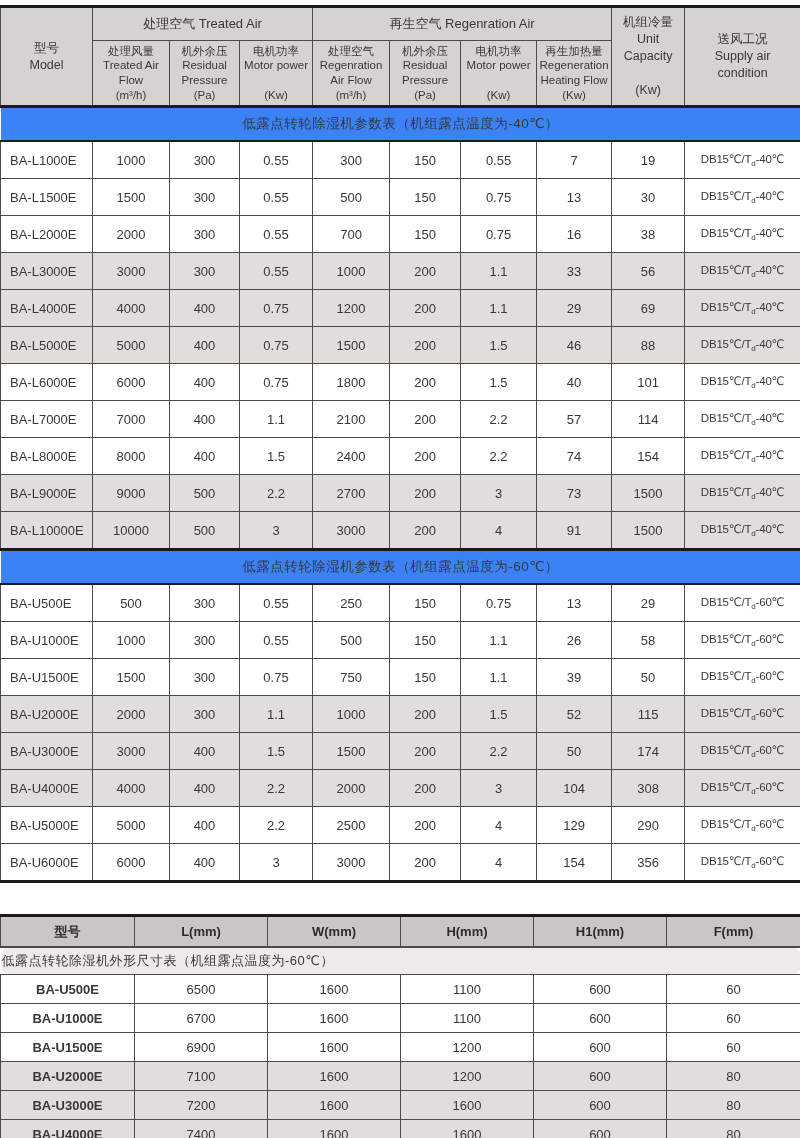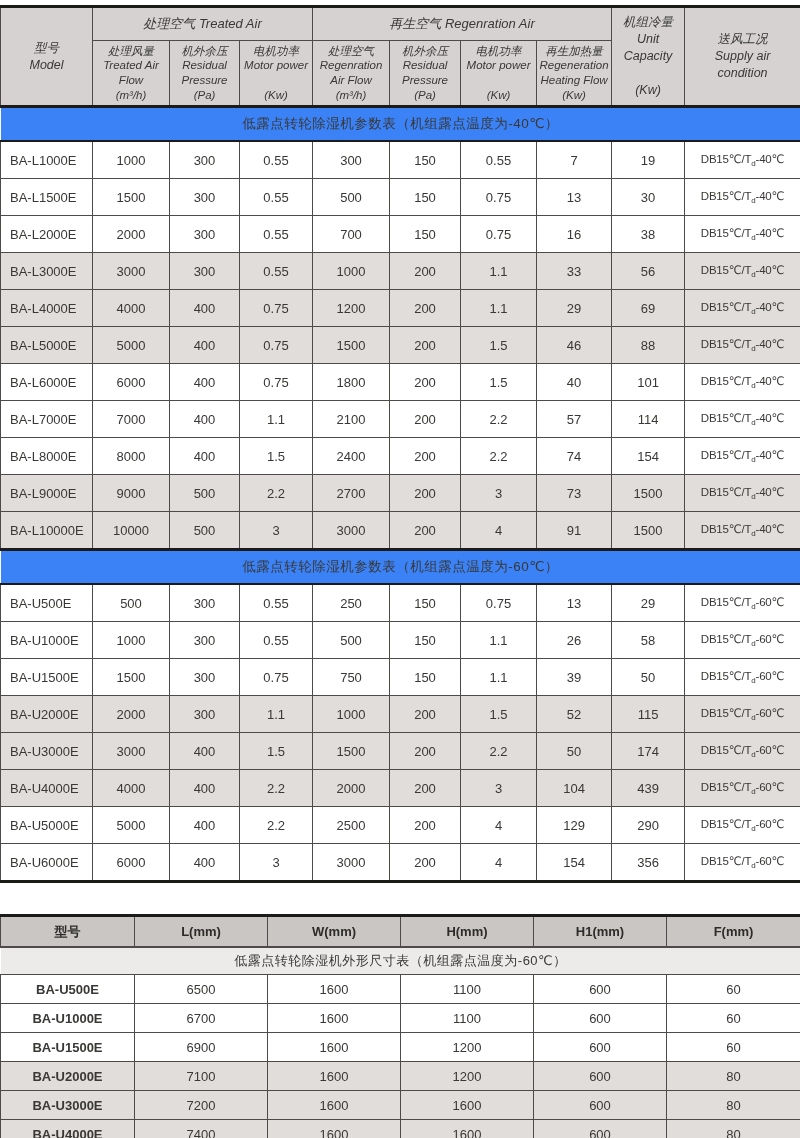--- a/index.html
+++ b/index.html
@@ -26,21 +26,20 @@
     border-bottom:3px solid var(--thick);
   }
   .spec th,.spec td{border:1px solid var(--thin);overflow:hidden;}
   .spec thead th{
     background:var(--headerbg);
     white-space:pre-line;
     font-weight:400;
     text-align:center;vertical-align:middle;
     color:var(--text);
     padding:2px 1px;
-    font-style:italic;
   }
   .spec thead{border-bottom:3px solid var(--thick);}
   th.group{font-size:13px;height:28px;}
   th.leaf{font-size:11.5px;line-height:1.28;height:60px;}
   th.tall{font-size:12.5px;line-height:1.35;}
   .title-block td{
     border-top:3px solid var(--thick);
     border-bottom:2px solid var(--thick);
     border-left:none;border-right:none;
     background:#3b82f6;text-align:center;
@@ -60,21 +59,21 @@
 
   
   .dims{
     border-top:3px solid var(--thick);
     border-bottom:3px solid var(--thick);
   }
   .dims th,.dims td{border:1px solid var(--thin);}
   .dims .dims-title td{
     background:var(--dimstitle);
     border-left:none;border-right:none;
-    text-align:center;height:24px;font-size:13px;letter-spacing:.5px;
+    text-align:left;height:24px;font-size:13px;letter-spacing:.5px;border-radius:10px;
   }
   .dims thead th{
     background:var(--dimsheader);
     font-weight:700;font-size:13px;height:27px;
     text-align:center;vertical-align:middle;color:#2e2c2a;
     border-bottom:2px solid var(--thin);
   }
   .dims tbody td{
     height:26px;text-align:center;font-size:13px;background:#ffffff;
     vertical-align:middle;
@@ -355,21 +354,21 @@
         </tr>
         <tr class="shade">
           <td class="model">BA-U4000E</td>
           <td>4000</td>
           <td>400</td>
           <td>2.2</td>
           <td>2000</td>
           <td>200</td>
           <td>3</td>
           <td>104</td>
-          <td>439</td>
+          <td>308</td>
           <td class="supply">DB15℃/T<sub>d</sub>-60℃</td>
         </tr>
         <tr>
           <td class="model">BA-U5000E</td>
           <td>5000</td>
           <td>400</td>
           <td>2.2</td>
           <td>2500</td>
           <td>200</td>
           <td>4</td>

